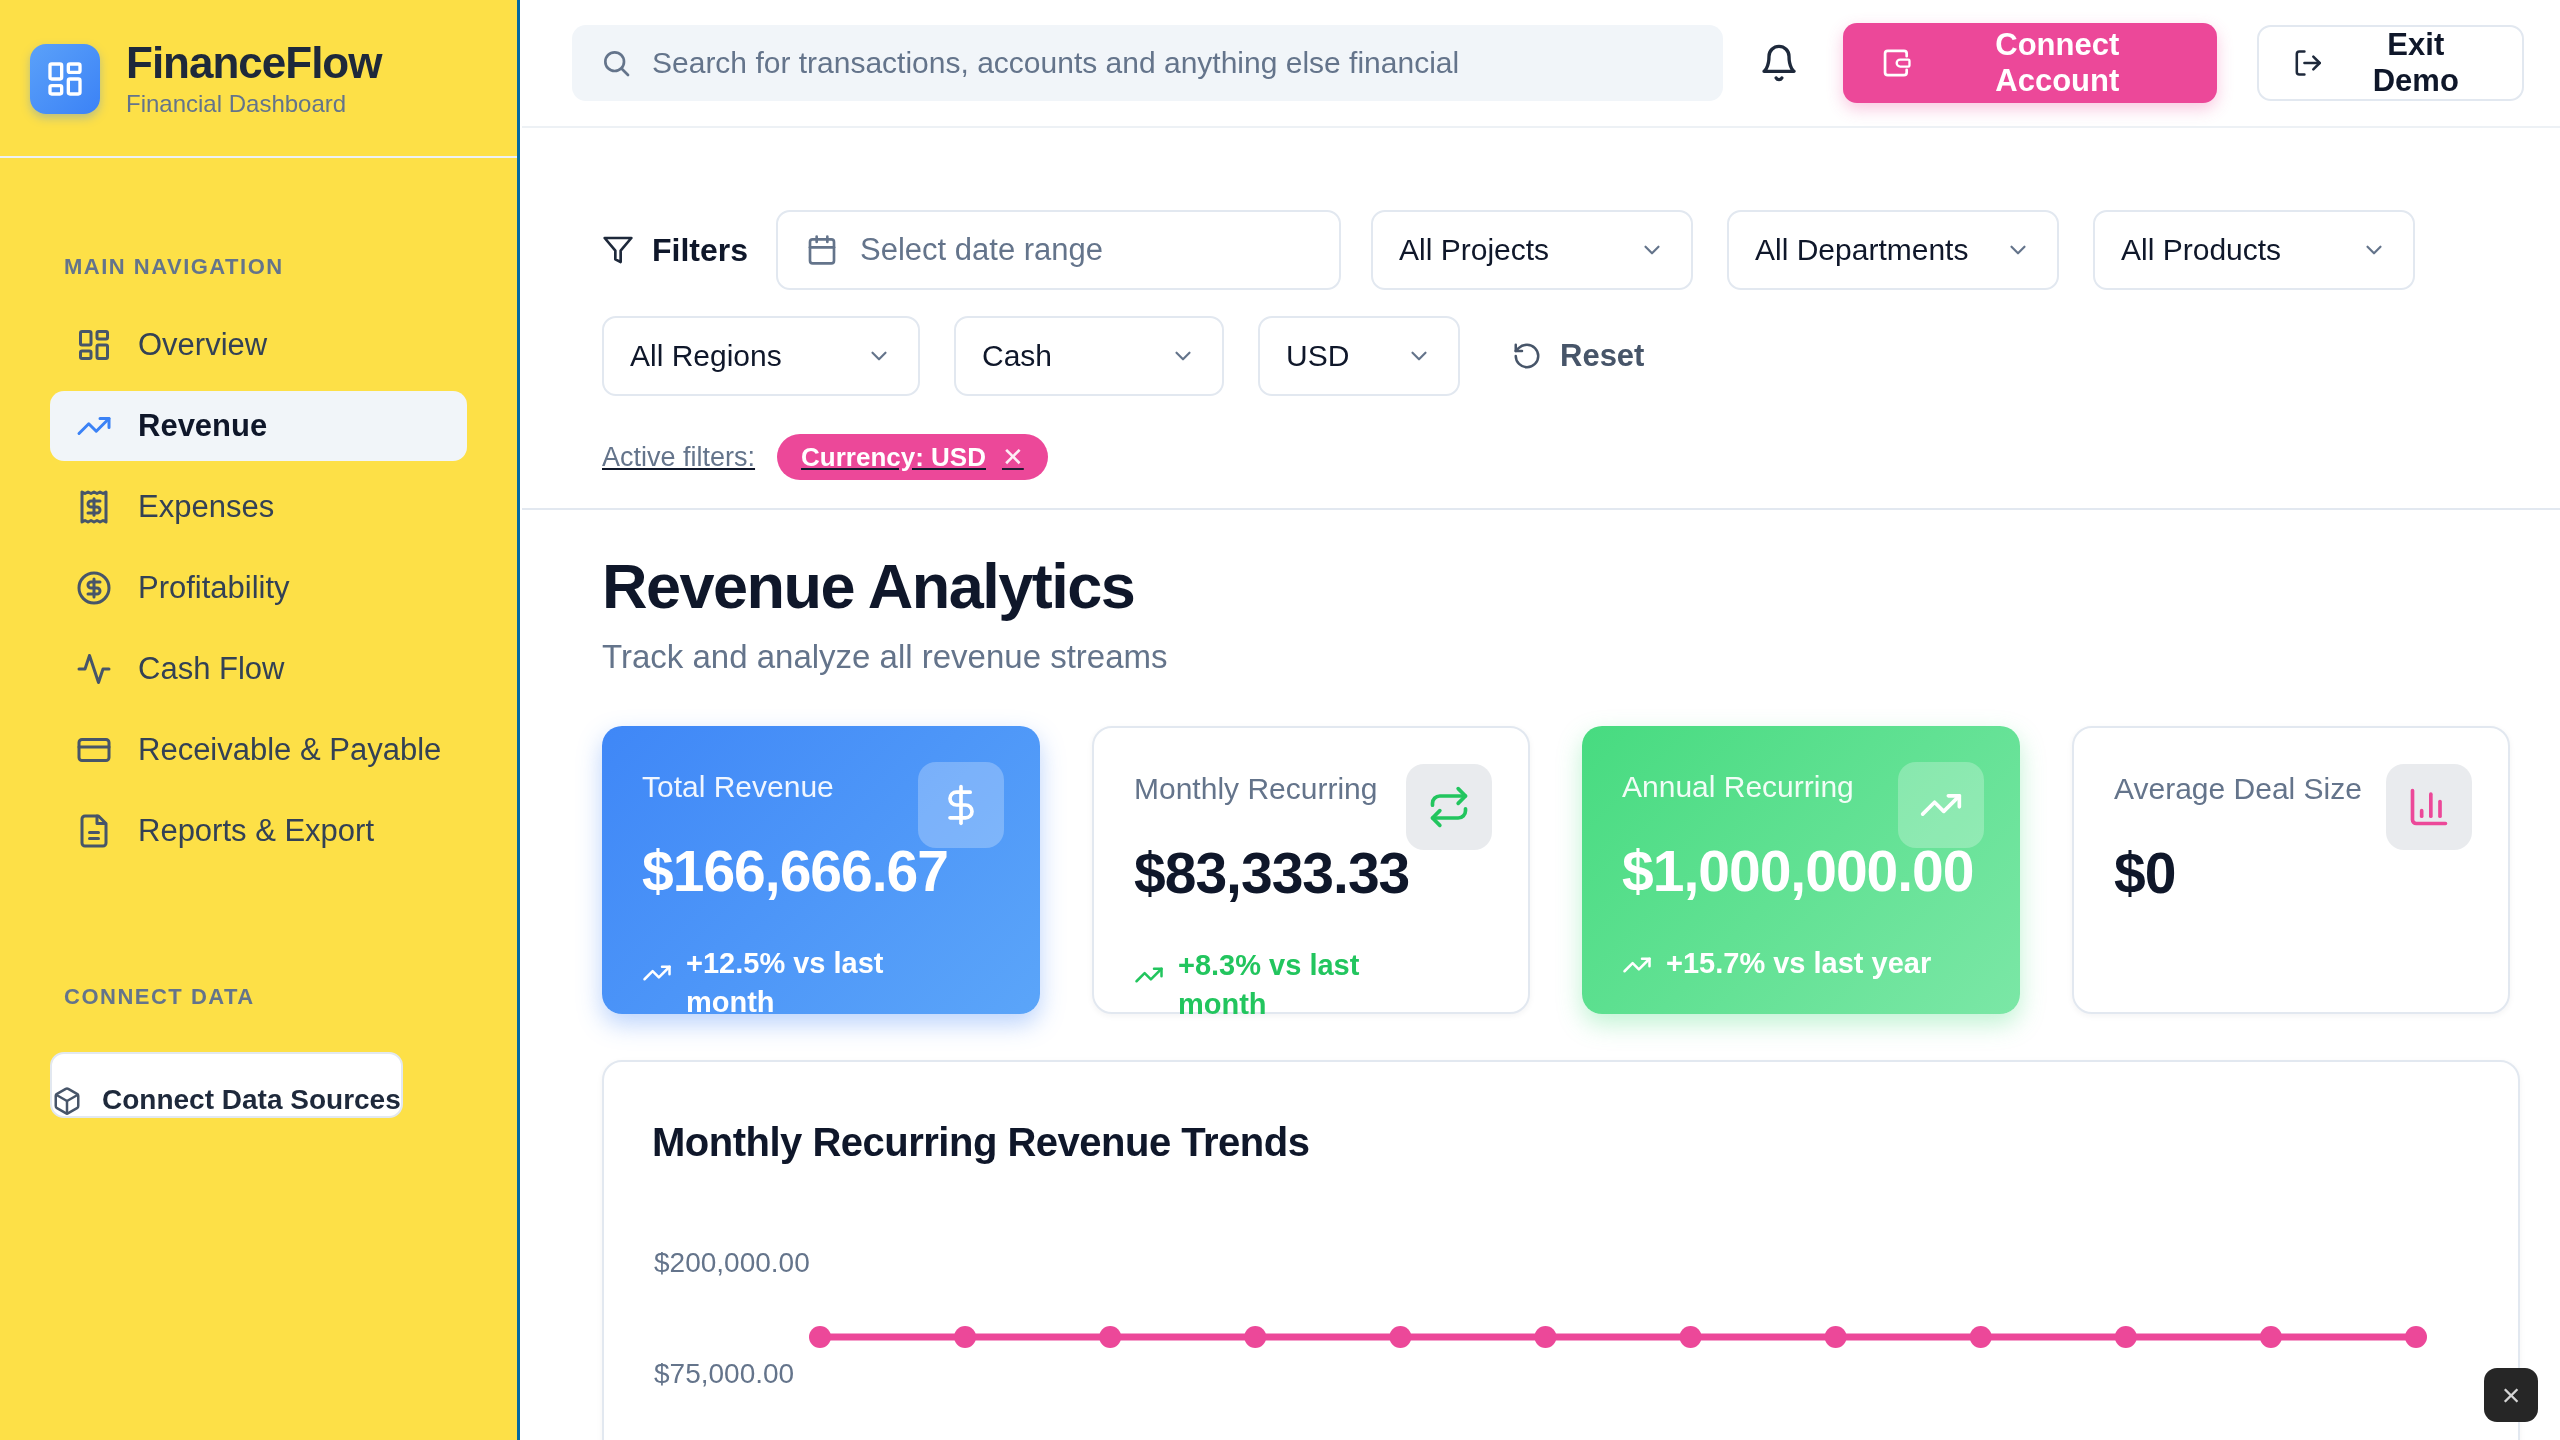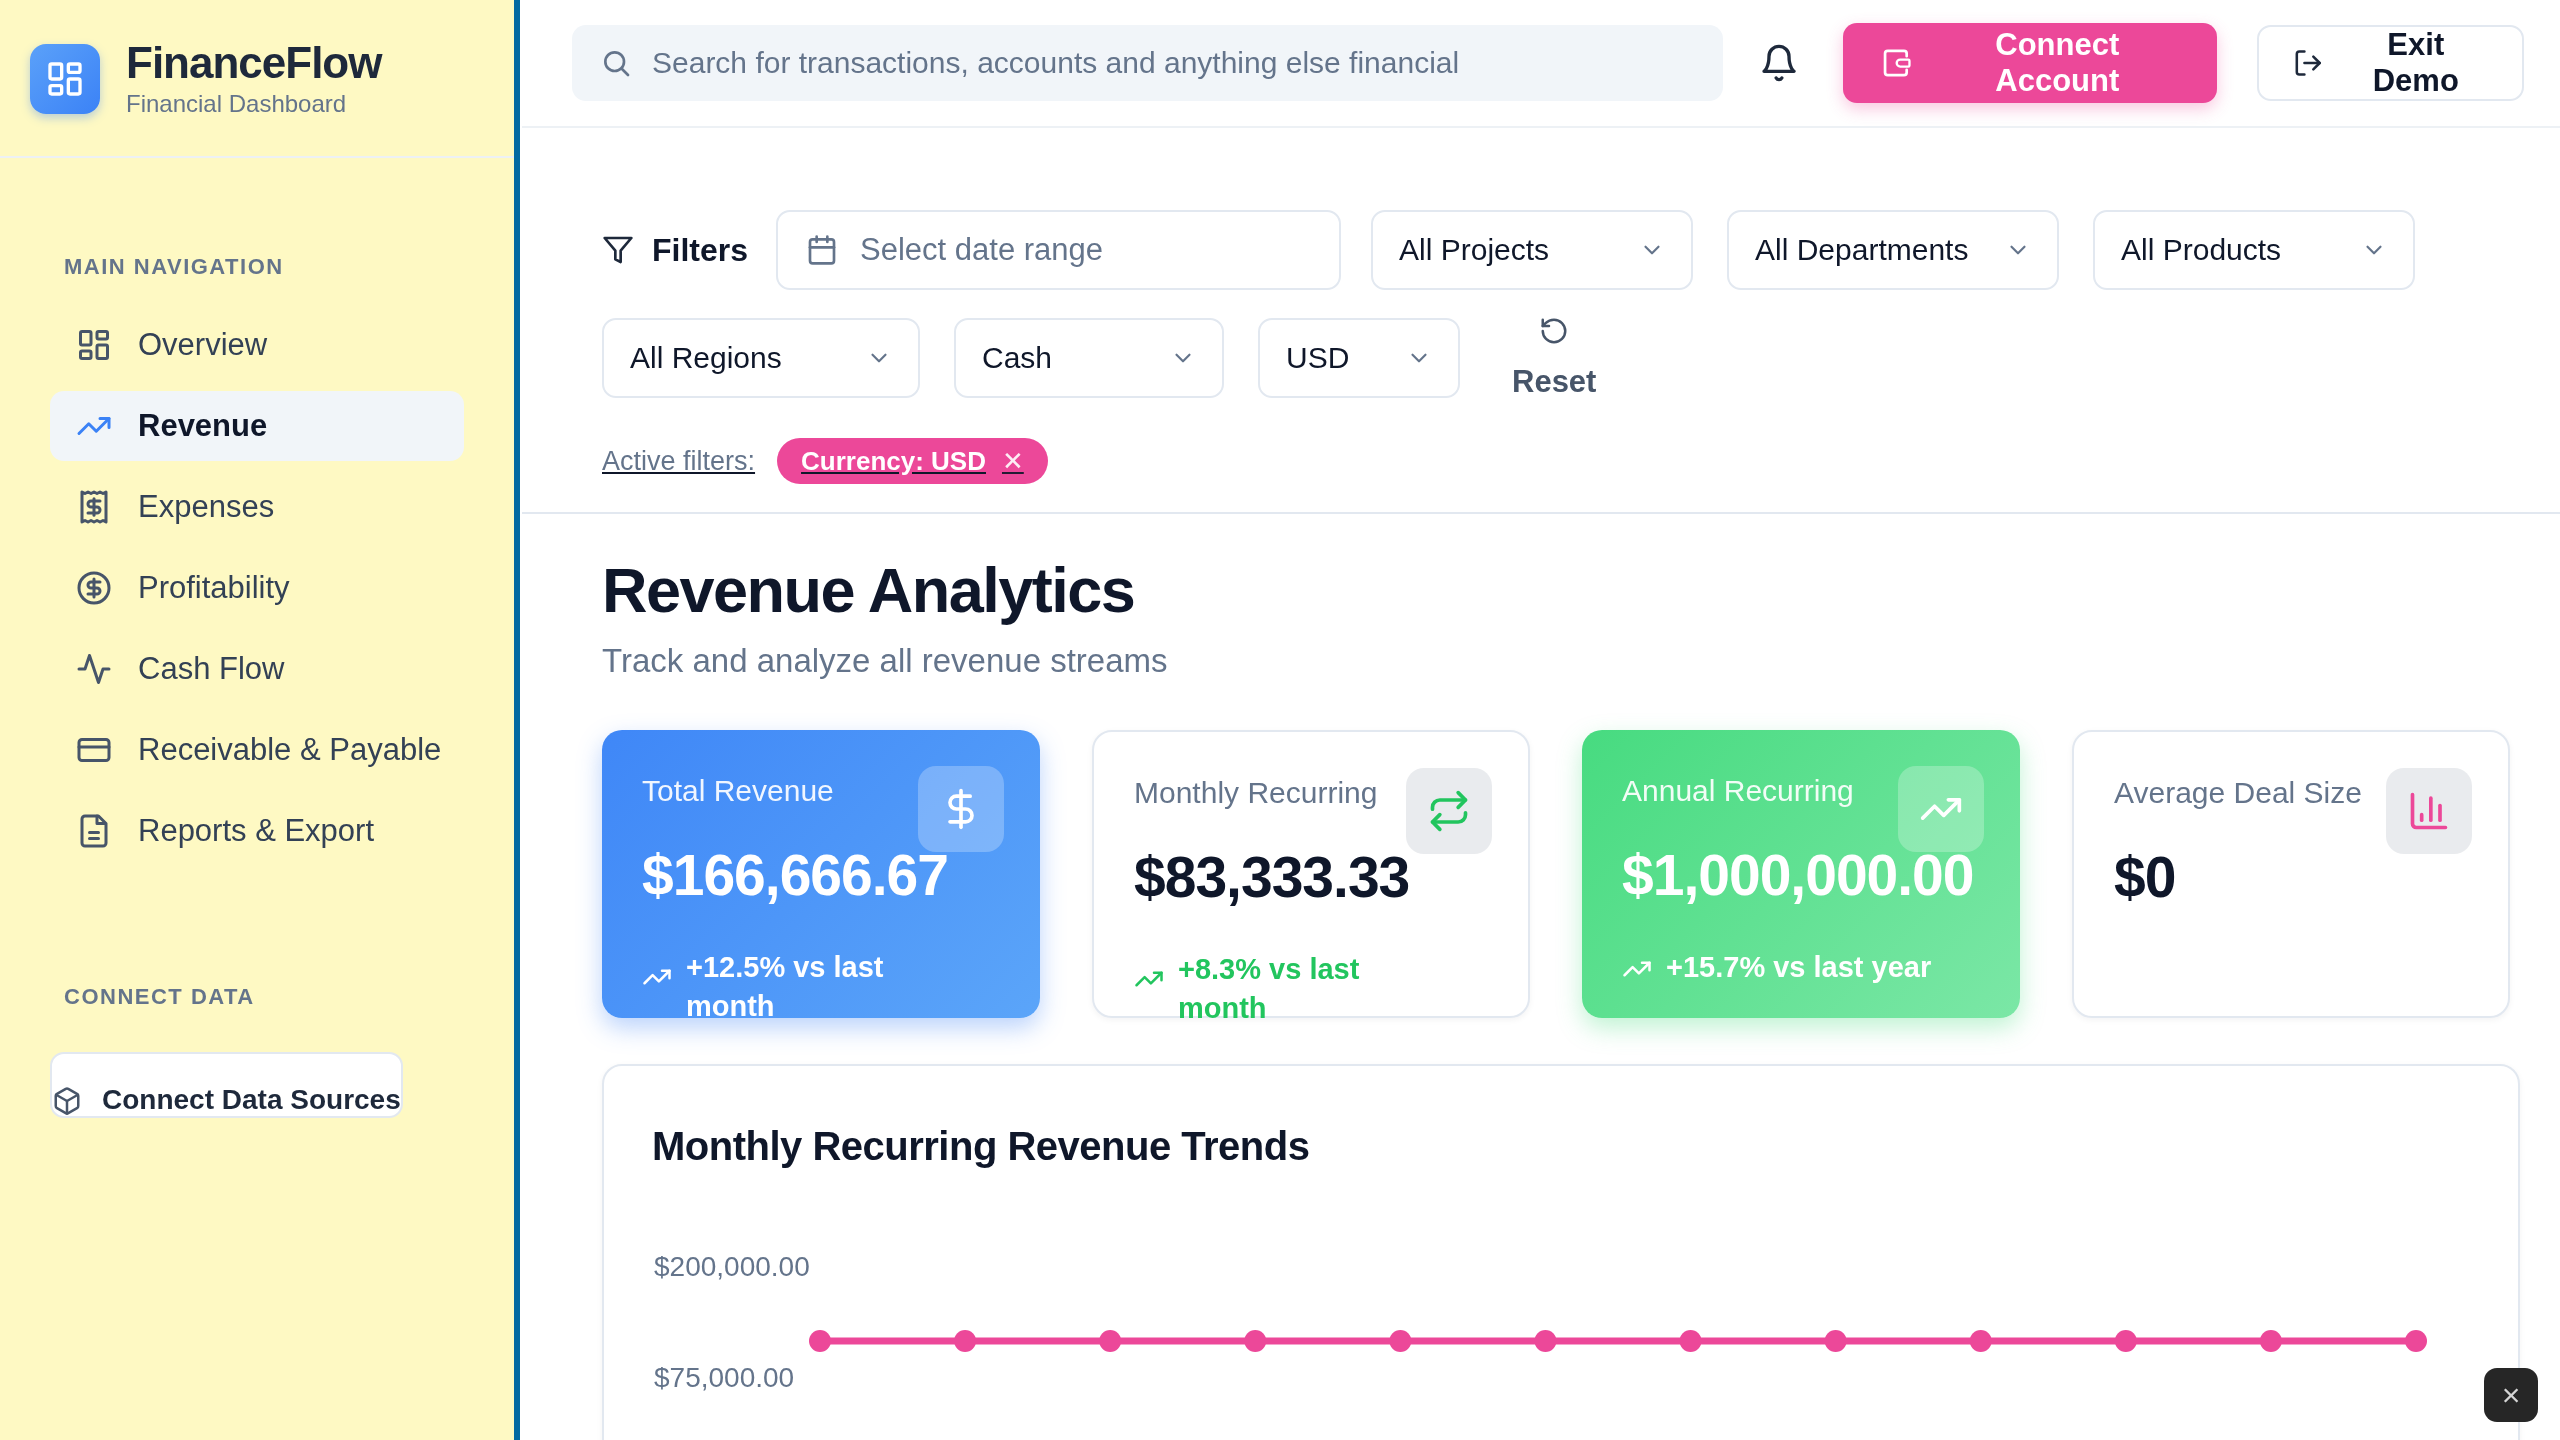--- a/index.html
+++ b/index.html
@@ -1,21 +1,21 @@
 <!DOCTYPE html>
 <html><head>
 <meta charset="utf-8">
 <style>
   * { box-sizing: border-box; margin: 0; padding: 0; }
   html,body { width:2560px; height:1440px; overflow:hidden; background:#fff;
     font-family:"Liberation Sans","DejaVu Sans",sans-serif; color:#0F172A; }
 
   
   .sidebar { position:absolute; left:0; top:0; width:520px; height:1440px;
-    background:#fef9c3; border-right:6px solid #0369a1; }
+    background:#fde047; border-right:3px solid #0369a1; }
   .logo-row { display:flex; align-items:center; gap:26px; padding:40px 36px 38px 30px;
     border-bottom:2px solid #EDF1F5; }
   .logo-box { width:70px; height:70px; border-radius:16px; flex:0 0 auto;
     background:linear-gradient(135deg,#5BA1F9,#3B82F6); display:flex; align-items:center; justify-content:center;
     box-shadow:0 4px 10px rgba(59,130,246,.35); }
   .logo-box svg { width:40px; height:40px; stroke:#fff; }
   .app-name { font-size:44px; font-weight:700; color:#1E293B; letter-spacing:-1px; line-height:1.05; }
   .app-sub { font-size:24px; color:#64748B; margin-top:4px; }
 
   .nav-label { font-size:22px; font-weight:700; letter-spacing:1.5px; color:#64748B;
@@ -68,21 +68,21 @@
   .date-input { width:565px; height:80px; border:2px solid #E2E8F0; border-radius:14px;
     display:flex; align-items:center; gap:22px; padding:0 28px; margin-right:30px; background:#fff; }
   .date-input svg { width:32px; height:32px; stroke:#64748B; flex:0 0 auto; }
   .date-input input { border:none; outline:none; width:100%; font-size:31px; color:#0F172A; font-family:inherit; }
   .date-input input::placeholder { color:#64748B; }
   .dropdown { height:80px; border:2px solid #E2E8F0; border-radius:14px; background:#fff;
     display:flex; align-items:center; justify-content:space-between; padding:0 26px; margin-right:34px; cursor:pointer; }
   .dropdown span { font-size:30px; color:#0F172A; }
   .dropdown svg { width:26px; height:26px; stroke:#64748B; margin-left:36px; }
   .row2 { margin-top:26px; }
-  .reset-btn { display:flex; align-items:center; gap:18px; background:none; border:none; cursor:pointer; margin-left:18px;flex-direction:column; }
+  .reset-btn { display:flex; align-items:center; gap:18px; background:none; border:none; cursor:pointer; margin-left:18px; }
   .reset-btn svg { width:30px; height:30px; stroke:#475569; }
   .reset-btn span { font-size:31px; font-weight:600; color:#475569; }
   .chips-row { margin-top:38px; display:flex; align-items:center; gap:22px;text-decoration:underline; }
   .chips-label { font-size:27px; color:#64748B; }
   .chip { height:46px; background:#EC4899; border-radius:23px; display:flex; align-items:center;
     gap:16px; padding:0 24px; color:#fff; }
   .chip span { font-size:26px; font-weight:700; }
   .chip .chip-x { font-size:26px; font-weight:400; cursor:pointer; line-height:1; opacity:.9; }
 
   

